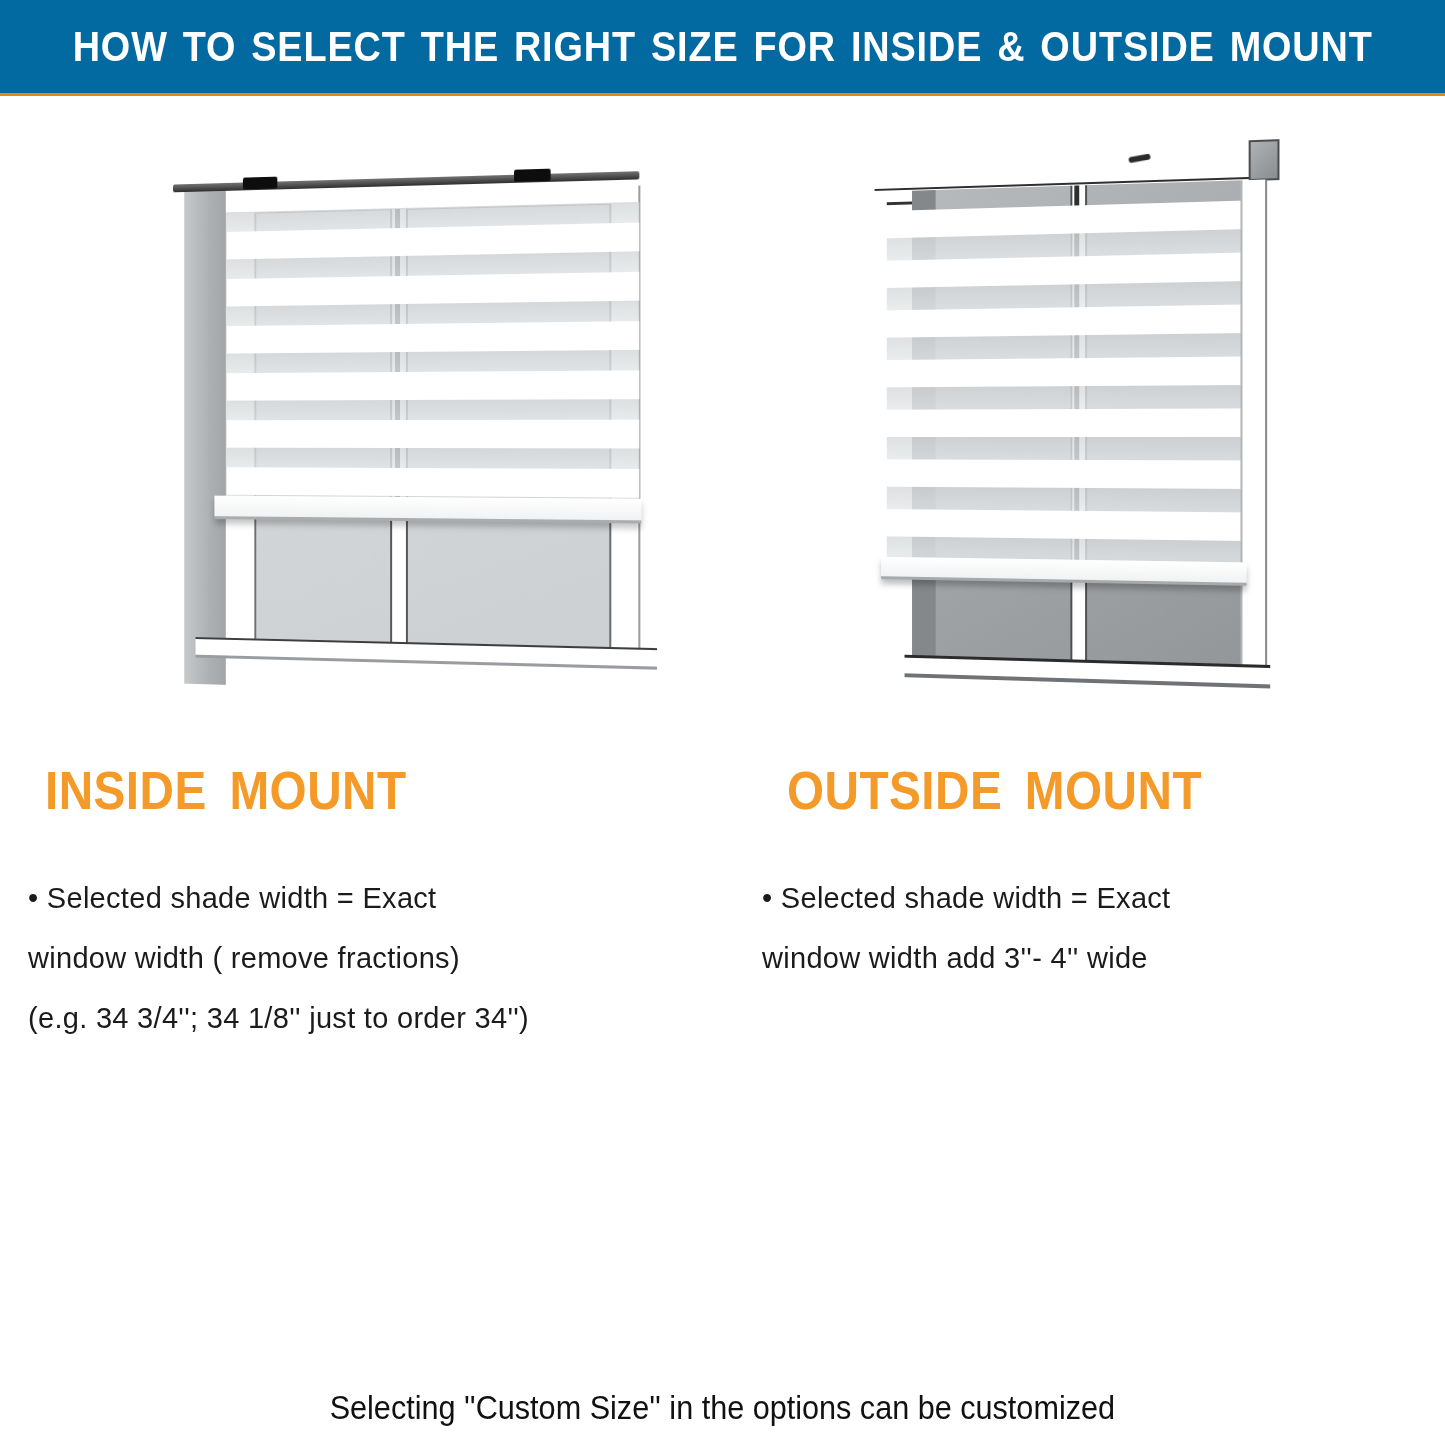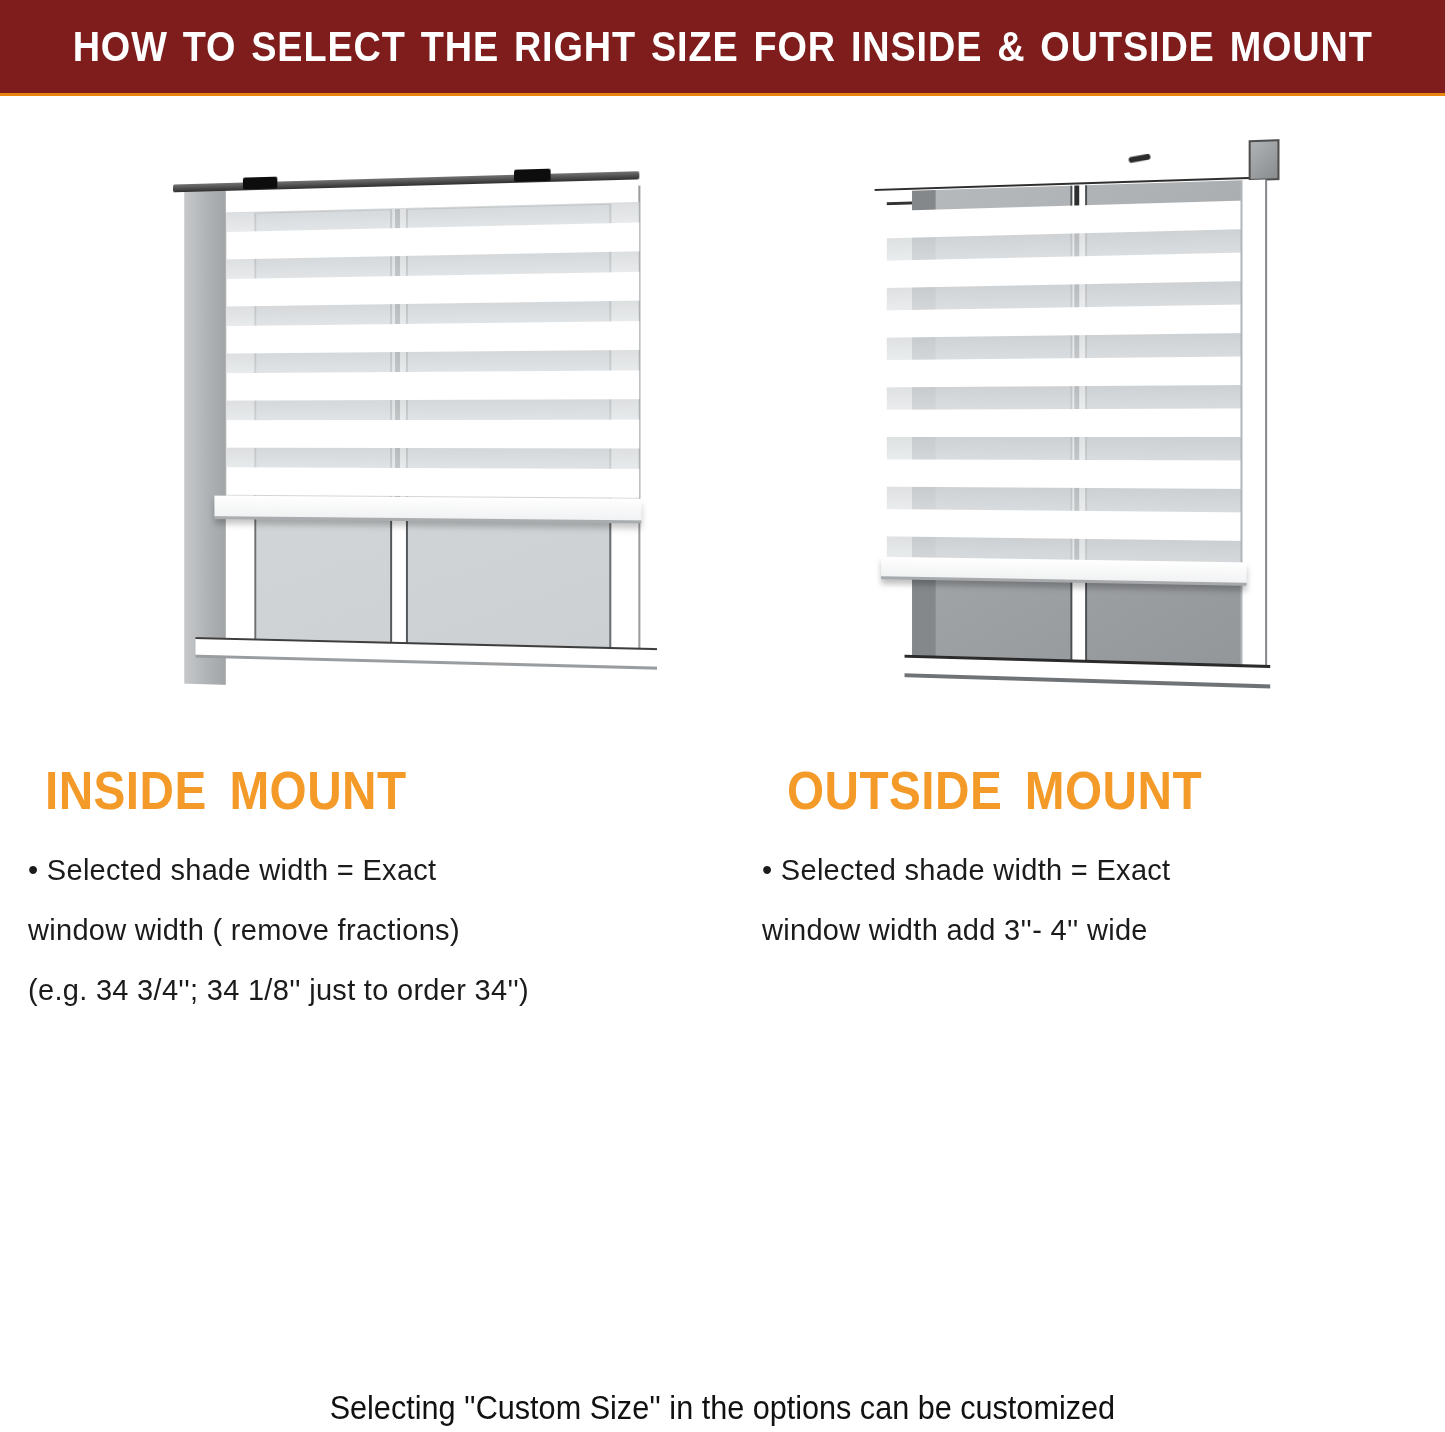--- a/index.html
+++ b/index.html
@@ -2,21 +2,21 @@
 <html><head>
 <meta charset="utf-8">
 <style>
   html,body{margin:0;padding:0;background:#ffffff;}
   .page{
     position:relative;width:1445px;height:1432px;background:#ffffff;overflow:hidden;
     font-family:"Liberation Sans","DejaVu Sans",sans-serif;color:#1b1b1b;
   }
   
   .banner{
-    position:absolute;left:0;top:0;width:100%;height:93px;background:#7f1d1d;
+    position:absolute;left:0;top:0;width:100%;height:93px;background:#0369a1;
     border-bottom:3px solid #e8860f;display:flex;align-items:center;justify-content:center;
   }
   .banner h1{
     margin:0;color:#ffffff;font-size:43px;font-weight:800;letter-spacing:1px;word-spacing:4px;
     transform:scaleX(0.88);transform-origin:center;white-space:nowrap;
   }
   
   .illo{position:absolute;}
   .illo-inside{left:158px;top:152px;width:487px;height:558px;}
   .illo-outside{left:865px;top:140px;width:455px;height:595px;}
@@ -91,21 +91,21 @@
   .mount-heading{
     position:absolute;margin:0;color:#F49A28;font-size:53px;font-weight:700;
     letter-spacing:0.5px;word-spacing:10px;white-space:nowrap;
     transform:scaleX(0.9);transform-origin:left center;
   }
   .heading-inside{left:45px;top:760px;}
   .heading-outside{left:787px;top:760px;}
 
   
   .bullets{
-    position:absolute;top:840px;font-size:29px;line-height:60px;
+    position:absolute;top:868px;font-size:29px;line-height:60px;
     letter-spacing:0.3px;color:#1b1b1b;
   }
   .bullets-inside{left:28px;width:700px;}
   .bullets-outside{left:762px;width:670px;}
   .bullets p{margin:0;white-space:pre-line;}
 
   
   .footer{
     position:absolute;left:0;top:1388px;width:100%;text-align:center;
   }

